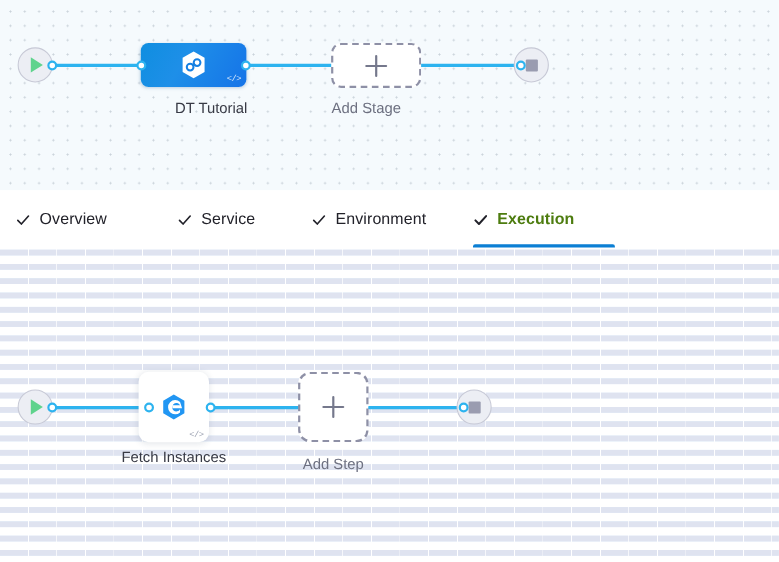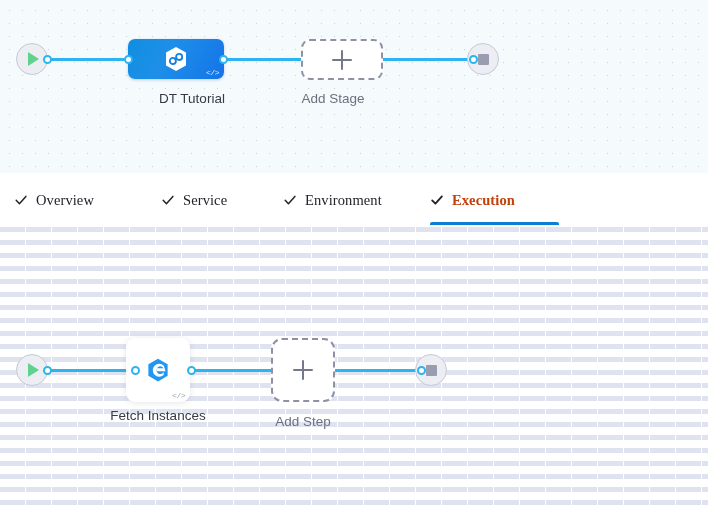--- a/index.html
+++ b/index.html
@@ -67,21 +67,20 @@
     left: 0;
     top: 173px;
     width: 708px;
     height: 52px;
     background: #ffffff;
     display: flex;
     align-items: flex-end;
     box-sizing: border-box;
     padding-left: 14px;
     z-index: 5;
-    font-family: Liberation Serif, serif;
   }
   .tab {
     display: flex;
     align-items: center;
     gap: 8px;
     height: 50px;
     padding: 0 0 0 0;
     margin-right: 0;
     box-sizing: border-box;
     position: relative;
@@ -97,21 +96,21 @@
   }
   .tab .tab-label {
     font-size: 14.5px;
     color: #22222a;
     letter-spacing: 0.1px;
     white-space: nowrap;
     line-height: 1;
   }
   .tab.active .tab-label {
     font-weight: bold;
-    color: #c2410c;
+    color: #4d7c0f;
   }
   .tab .tab-underline {
     position: absolute;
     left: 0;
     right: 0;
     bottom: 0;
     height: 3px;
     background: transparent;
     border-radius: 2px 2px 0 0;
   }

